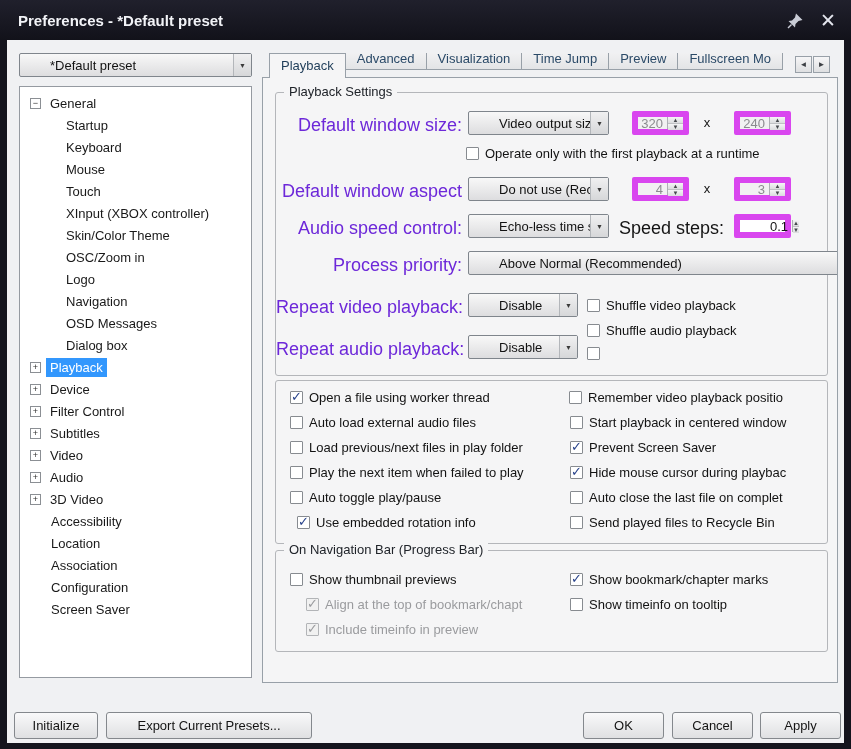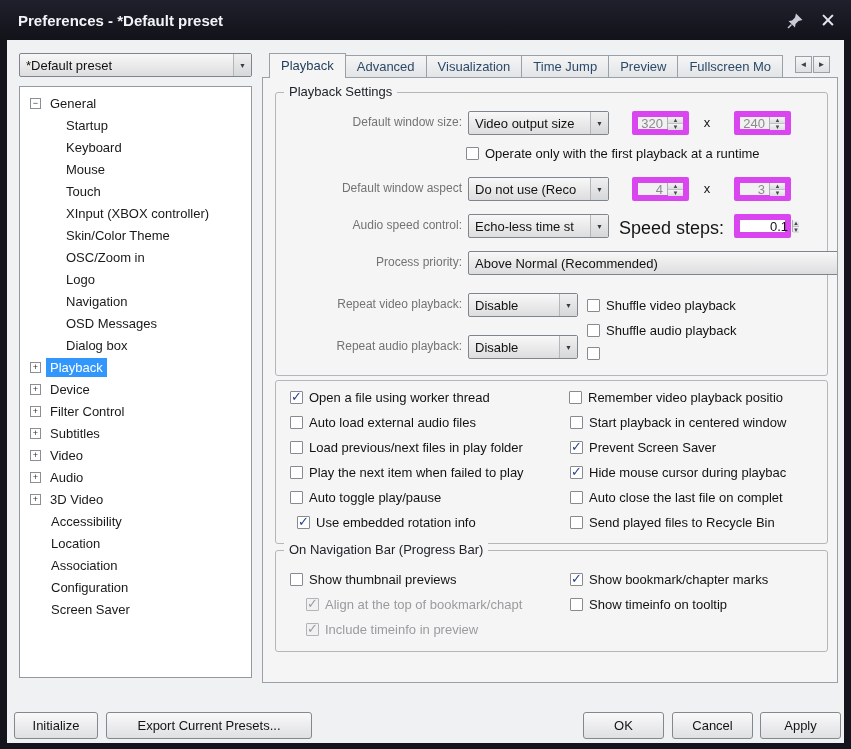--- a/index.html
+++ b/index.html
@@ -10,21 +10,21 @@
   .titlebar{position:absolute;left:0;top:0;right:0;height:40px;background:linear-gradient(#20202c,#12121a);display:flex;align-items:center;}
   .titlebar-title{color:#f2f3f7;font-size:15px;font-weight:bold;margin-left:18px;}
   .titlebar-controls{position:absolute;right:12px;top:0;height:40px;display:flex;align-items:center;gap:12px;}
   .pin-btn{width:20px;height:20px;display:flex;align-items:center;justify-content:center;}
   .close-btn{color:#e4e6ee;font-size:19px;line-height:19px;width:22px;text-align:center;}
 
   
   .content{position:absolute;left:7px;right:7px;top:40px;bottom:6px;background:#f0f1f3;}
 
   
-  .combo{position:absolute;height:24px;border:1px solid #7f858c;border-radius:2px;background:linear-gradient(#f8f8f8,#dddddf);display:flex;align-items:stretch;box-sizing:border-box;}
+  .combo{position:absolute;height:24px;border:1px solid #7f858c;border-radius:2px;background:linear-gradient(#f8f8f8,#dddddf);display:flex;align-items:stretch;box-sizing:border-box;padding-left:24px;}
   .combo-text{flex:1;padding-left:6px;font-size:13px;color:#121212;white-space:nowrap;overflow:hidden;display:flex;align-items:center;}
   .combo-arrow{width:17px;display:flex;align-items:center;justify-content:center;color:#3a3a3a;border-left:1px solid #b3b6ba;background:linear-gradient(#f0f0f1,#d6d7d9);}
   .combo-arrow::after{content:"▼";font-size:7px;}
 
   
   .spin{position:absolute;width:57px;height:24px;border:6px solid #d946ef;border-radius:2px;background:#ffffff;display:flex;box-sizing:border-box;}
   .spin.disabled{background:#f1f1f2;}
   .spin-val{flex:1;text-align:right;font-size:13px;color:#141414;display:flex;align-items:center;justify-content:flex-end;padding-right:4px;}
   .spin.disabled .spin-val{color:#8b8b8f;}
   .spin-btns{width:15px;border-left:1px solid #adb0b4;display:flex;flex-direction:column;}
@@ -48,35 +48,35 @@
   .tree-item{height:22px;display:flex;align-items:center;color:#191919;font-size:13px;}
   .expander{width:11px;height:11px;box-sizing:border-box;border:1px solid #8b8f94;background:#fff;margin-left:10px;font-size:9px;line-height:9px;text-align:center;color:#333;flex:none;}
   .tree-item.lvl0 .tree-label{margin-left:5px;}
   .tree-item.lvl0.leaf .tree-label{margin-left:27px;}
   .tree-item.lvl1 .tree-label{margin-left:42px;}
   .tree-label{padding:2px 4px;white-space:nowrap;}
   .tree-item.selected .tree-label{background:#3297fd;color:#ffffff;}
 
   
   .tabstrip{position:absolute;left:262px;top:13px;height:25px;width:524px;display:flex;align-items:flex-end;overflow:hidden;z-index:2;}
-  .tab{height:21px;line-height:21px;padding:0 11px;border:1px solid #98a0a8;margin-right:-1px;margin-bottom:0;background:linear-gradient(#f5f5f6,#e3e4e6);color:#2b4a68;font-size:13px;white-space:nowrap;flex:none;}
+  .tab{height:21px;line-height:21px;padding:0 11px;border:1px solid #98a0a8;margin-right:-1px;margin-bottom:8px;background:linear-gradient(#f5f5f6,#e3e4e6);color:#2b4a68;font-size:13px;white-space:nowrap;flex:none;}
   .tab.active{height:24px;line-height:23px;margin-bottom:0;background:#f5f5f6;border-bottom:none;position:relative;z-index:3;color:#1e3c58;}
   .tab-scroll{position:absolute;top:16px;width:17px;height:17px;border:1px solid #98a0a8;background:linear-gradient(#f6f6f7,#dedfe1);display:flex;align-items:center;justify-content:center;font-size:8px;color:#3c3f44;box-sizing:border-box;}
   .tab-scroll.left{left:788px;}
   .tab-scroll.right{left:806px;}
 
   .tab-panel{position:absolute;left:255px;top:37px;width:576px;height:606px;border:1px solid #98a0a8;background:#f5f5f6;box-sizing:border-box;overflow:hidden;}
 
   .group{position:absolute;border:1px solid #b4b6ba;border-radius:3px;}
   .group-legend{position:absolute;top:-9px;left:8px;background:#f5f5f6;padding:0 5px;font-size:13px;color:#20242a;}
   .g1{left:12px;top:14px;width:551px;height:282px;}
   .g2{left:12px;top:302px;width:551px;height:162px;}
   .g3{left:12px;top:472px;width:551px;height:100px;}
 
-  .flabel{position:absolute;width:186px;text-align:right;font-size:12px;color:#737373;white-space:nowrap;}
+  .flabel{position:absolute;width:186px;text-align:right;font-size:18px;color:#6d28d9;white-space:nowrap;}
   .sublabel{position:absolute;width:112px;text-align:right;font-size:18px;color:#141414;}
   .times{position:absolute;width:22px;text-align:center;font-size:13px;color:#141414;}
 
   
   .btn{position:absolute;height:27px;border:1px solid #84888d;border-radius:3px;background:linear-gradient(#f9f9fa,#dfe0e2);font-size:13px;color:#141414;display:flex;align-items:center;justify-content:center;box-sizing:border-box;}
 </style>
 </head>
 <body>
 
 <div class="window">

